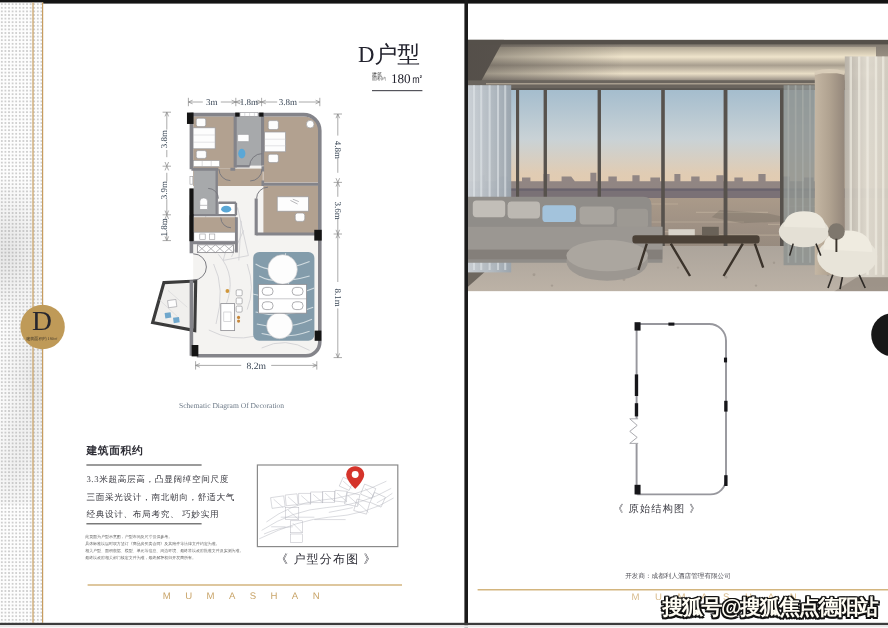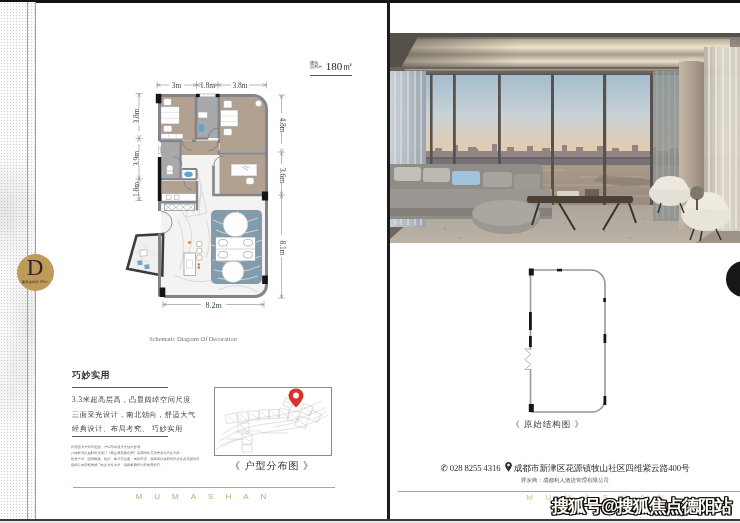--- a/index.html
+++ b/index.html
@@ -29,20 +29,21 @@
   <div style="font-size:3.4px;color:#3a3328;line-height:3.4px;white-space:nowrap;">建筑面积约 180㎡</div>
 </div>
 
 <div class="abs" style="left:386.5px;top:0;width:3.5px;height:523px;background:#1b1b1b;"></div>
 
 <div class="abs" style="left:0;top:519px;width:740px;height:1.8px;background:#3c3c3c;"></div>
 <div class="abs" style="left:0;top:520.8px;width:740px;height:2.2px;background:#e9e9e9;"></div>
 
 <div class="abs" style="left:726px;top:261px;width:36px;height:36px;border-radius:50%;background:#171717;"></div>
 
+<div class="abs" style="left:230px;top:33px;width:120px;text-align:right;font-size:19px;color:#23232e;letter-spacing:0px;">D户型</div>
 
 <div class="abs" style="left:310px;top:55.5px;width:41.5px;text-align:justify;border-bottom:0.9px solid #55555c;padding-bottom:1px;white-space:nowrap;">
   <span style="font-size:4.2px;color:#444;display:inline-block;line-height:3.8px;vertical-align:1.5px;letter-spacing:0;">建筑<br>面积<span style="font-size:3.4px;">约</span></span> <span style="font-size:11px;color:#23232e;">180㎡</span>
 </div>
 
 <div id="fpslot" class="abs" style="left:118px;top:80px;width:200px;height:235px;">
 <svg width="200" height="235" viewBox="0 0 200 235" xmlns="http://www.w3.org/2000/svg">
 
 <path d="M43,17 H135 A14,14 0 0 1 149,31 V205 A12,12 0 0 1 137,217 H46 L43,214 Z" fill="#f4f3f1"></path>
 <g stroke="#cfcfd3" stroke-width="0.7" fill="none">
@@ -230,21 +231,21 @@
 <path d="M45,224.5 H83 M108,224.5 H146 M45,221 V228 M146,221 V228"></path>
 <path d="M45,224.5 l3.5,-1.5 M45,224.5 l3.5,1.5 M146,224.5 l-3.5,-1.5 M146,224.5 l-3.5,1.5"></path>
 </g>
 <text x="95.5" y="227.5" font-family="'Liberation Serif',serif" font-size="8" fill="#3a4756" text-anchor="middle">8.2m</text>
 </svg>
 </div>
 
 
 <div class="abs" style="left:113px;top:334.5px;width:160px;text-align:center;font-size:6.3px;color:#6b7886;">Schematic Diagram Of Decoration</div>
 
-<div class="abs" style="left:72px;top:369px;font-size:9px;font-weight:bold;color:#2e2e36;letter-spacing:0.5px;">巧妙实用</div>
+<div class="abs" style="left:72px;top:369px;font-size:9px;font-weight:bold;color:#2e2e36;letter-spacing:0.5px;">建筑面积约</div>
 
 <div class="abs" style="left:72px;top:386.5px;width:96px;height:1px;background:#5a5a5a;"></div>
 
 <div class="abs" style="left:72px;top:393px;width:130px;font-size:7.2px;line-height:14.6px;color:#3b3b42;white-space:nowrap;letter-spacing:0.55px;">3.3米超高层高，凸显阔绰空间尺度<br>三面采光设计，南北朝向，舒适大气<br>经典设计、布局考究、 巧妙实用</div>
 
 <div class="abs" style="left:72px;top:435.5px;width:96px;height:1px;background:#5a5a5a;"></div>
 
 <div class="abs" style="left:71px;top:443.5px;width:150px;font-size:3.3px;line-height:6.1px;color:#666;white-space:nowrap;">此页面为户型示意图，户型布局及尺寸仅供参考。<br>具体标准以届时双方签订《商品房买卖合同》及其附件等法律文件约定为准。<br>相关户型、面积数据、模型、单元等信息、周边环境、最终将以政府批准文件及实测为准。<br>最终以政府相关部门核定文件为准，最终解释权归开发商所有。</div>
 
 <div class="abs" style="left:214px;top:387px;width:116px;height:67px;border:0.8px solid #8a8a8a;background:#fff;"></div>
@@ -466,24 +467,20 @@
 <rect x="88.5" y="76" width="2.8" height="9"></rect>
 <rect x="88.5" y="138" width="2.8" height="9"></rect>
 <rect x="42" y="10.8" width="5" height="2.6"></rect>
 <rect x="88.3" y="40" width="2.6" height="4"></rect>
 </g>
 </svg>
 </div>
 
 <div class="abs" style="left:480px;top:419px;width:135px;text-align:center;font-size:8.5px;color:#3a3a42;letter-spacing:1px;">《 原始结构图 》</div>
 
-<div class="abs" style="left:400px;top:462px;width:330px;text-align:center;font-size:8.7px;color:#2c2c36;white-space:nowrap;letter-spacing:-0.1px;">✆ 028 8255 4316&nbsp; <svg width="7" height="10" viewBox="0 0 7 10" style="vertical-align:-1px;">
-        <path d="M3.5,0 C1.6,0 0.2,1.4 0.2,3.2 C0.2,5.3 3.5,9.8 3.5,9.8 C3.5,9.8 6.8,5.3 6.8,3.2 C6.8,1.4 5.4,0 3.5,0 Z" fill="#2c2c36"></path>
-        <circle cx="3.5" cy="3.1" r="1.3" fill="#fff"></circle>
-      </svg> 成都市新津区花源镇牧山社区四维紫云路400号</div>
 
 <div class="abs" style="left:400px;top:477px;width:330px;text-align:center;font-size:5.5px;color:#55555c;">开发商：成都利人酒店管理有限公司</div>
 
 <div class="abs" style="left:398px;top:490.5px;width:342px;height:1px;background:#c9a35f;"></div>
 
 <div class="abs" style="left:450px;top:493px;width:290px;text-align:center;font-size:8px;color:#d8bb8c;letter-spacing:13px;text-indent:13px;font-family:'Liberation Sans',sans-serif;">MUMASHAN</div>
 
 <div class="abs" style="left:552px;top:494px;white-space:nowrap;font-size:17.5px;font-weight:bold;color:#fffdf4;font-family:'Liberation Sans',sans-serif;letter-spacing:-1.2px;text-shadow:-1.2px -1.2px 0 #111,1.2px -1.2px 0 #111,-1.2px 1.2px 0 #111,1.2px 1.2px 0 #111,0 -1.4px 0 #111,0 1.4px 0 #111,-1.4px 0 0 #111,1.4px 0 0 #111;">搜狐号@搜狐焦点德阳站</div>
 </div>
 

